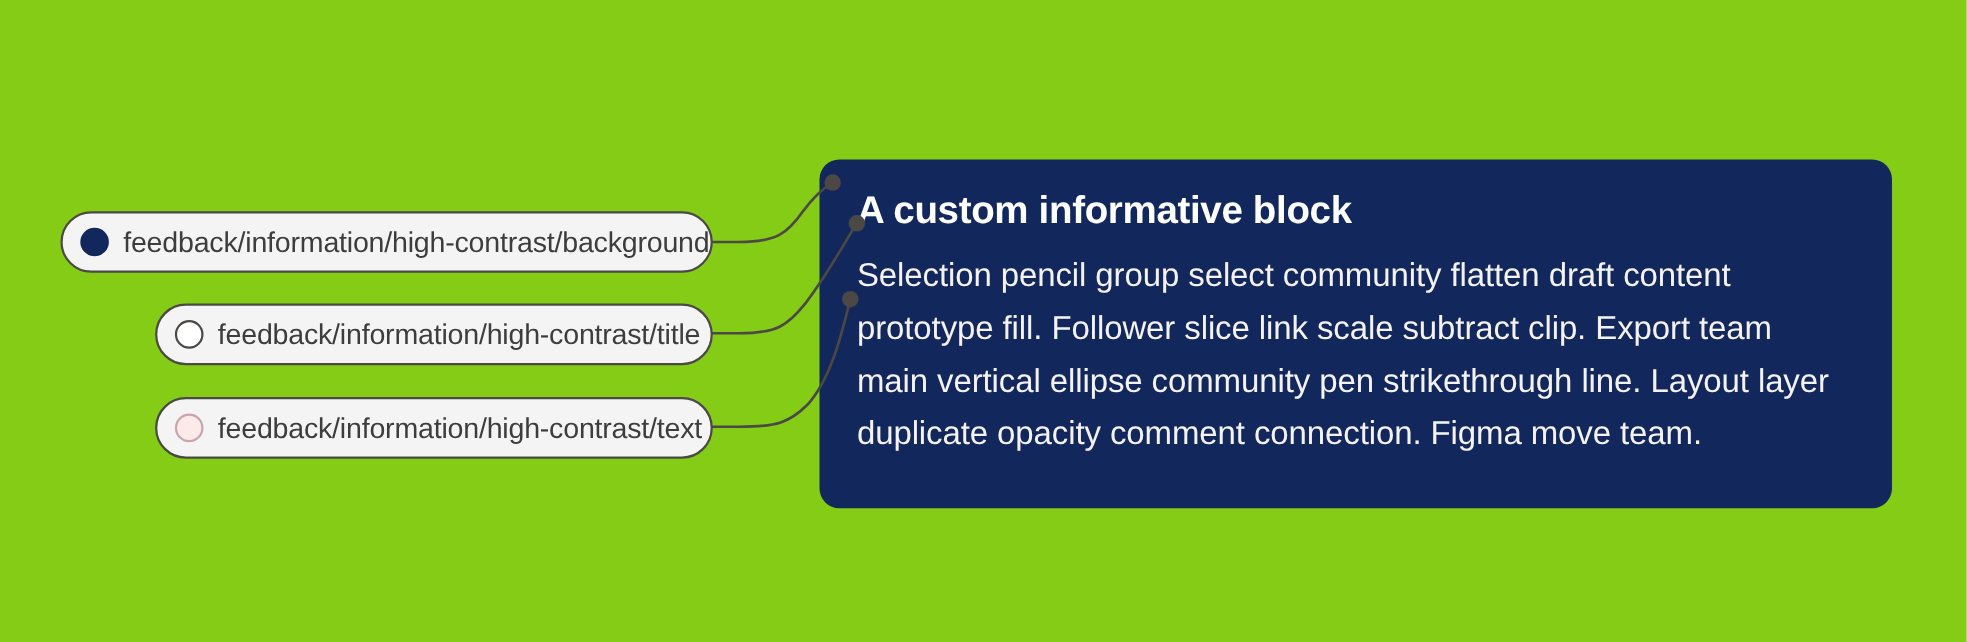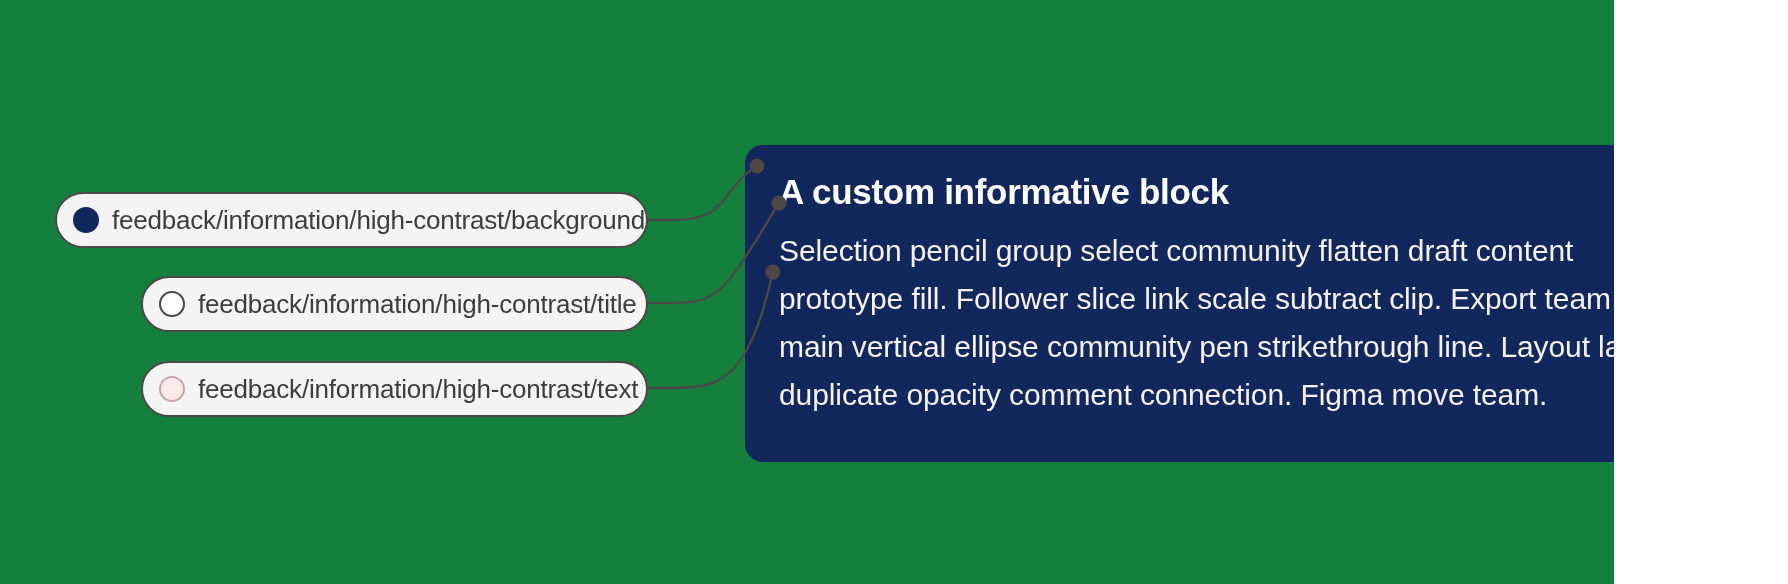--- a/index.html
+++ b/index.html
@@ -8,23 +8,23 @@
     padding: 0;
     background: #ffffff;
   }
   body {
     font-family: "Liberation Sans", sans-serif;
     -webkit-font-smoothing: antialiased;
   }
 
   #canvas {
     position: relative;
-    width: 1614px;
+    width: 1788px;
     height: 584px;
-    background: #15803d;
+    background: #84cc16;
     overflow: hidden;
   }
 
   
   #connectors {
     position: absolute;
     left: 0;
     top: 0;
     width: 1788px;
     height: 584px;

